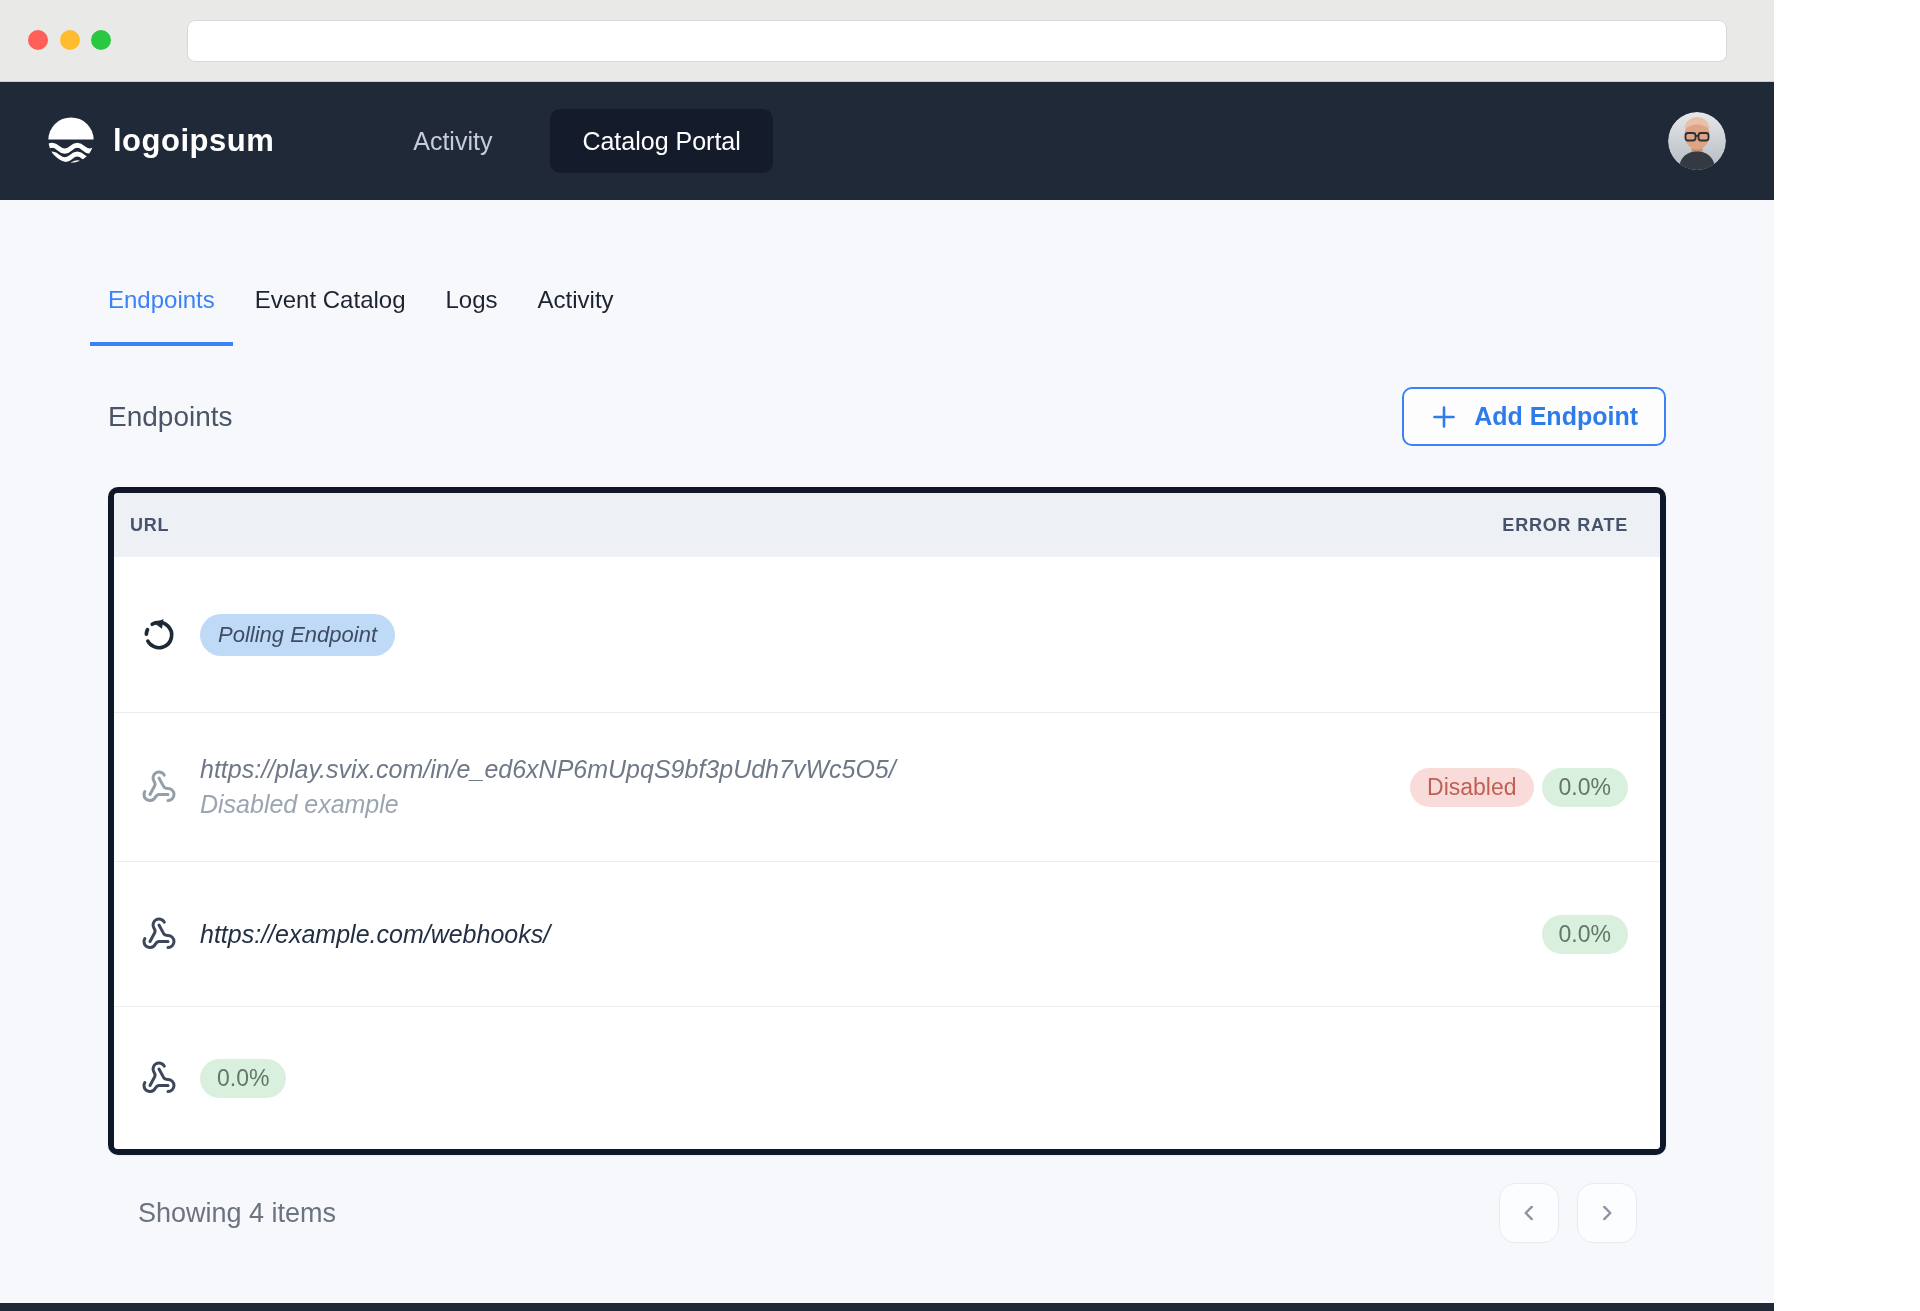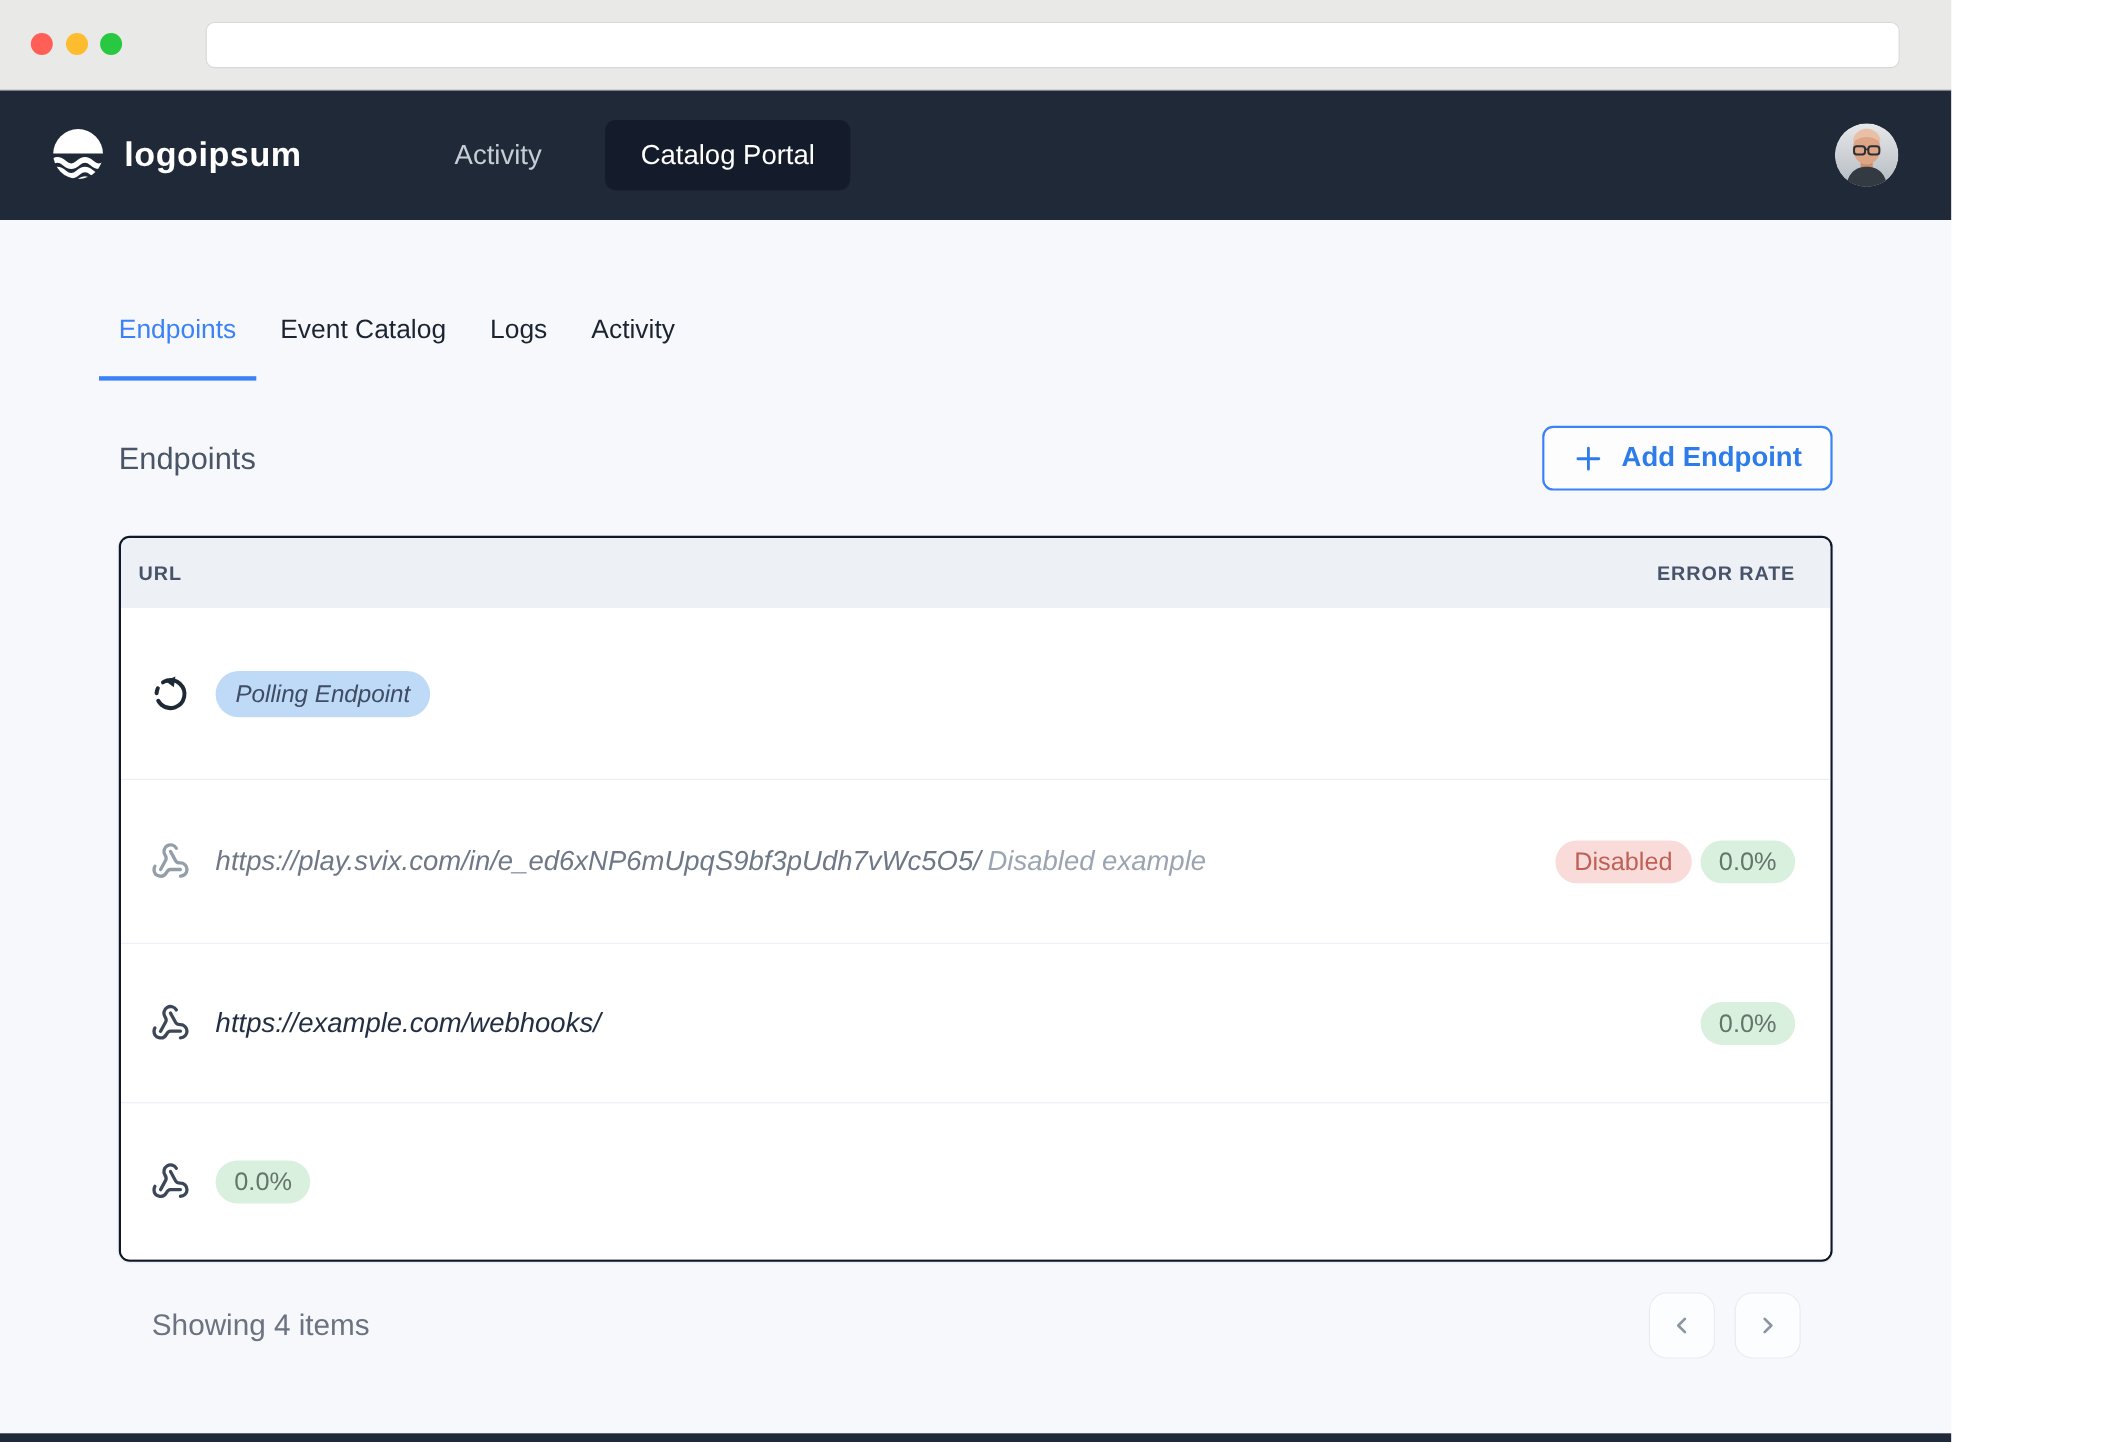--- a/index.html
+++ b/index.html
@@ -33,30 +33,30 @@
   .tab { font-size:24px; color:#1b2430; padding:0 18px 28px; border-bottom:4px solid transparent; cursor:pointer; }
   .tab.active { color:#3b82f6; border-bottom-color:#3b82f6; }
 
   .section-header { display:flex; align-items:center; justify-content:space-between; margin-top:41px; }
   .section-title { font-size:28px; font-weight:400; color:#4a5568; }
   .add-btn { display:flex; align-items:center; gap:16px; height:59px; padding:0 26px;
              border:2px solid #3b82f6; border-radius:10px; background:#fdfdfe; color:#2e7cea;
              font-size:25px; font-weight:bold; cursor:pointer; font-family:inherit; }
 
   
-  .table-card { margin-top:41px; background:#ffffff; border:2px solid #0f172a; border-radius:10px;
+  .table-card { margin-top:41px; background:#ffffff; border:6px solid #0f172a; border-radius:10px;
                 overflow:hidden; box-shadow:0 1px 2px rgba(16,24,40,.05); }
   .thead { height:64px; background:#edf0f4; display:flex; align-items:center; justify-content:space-between;
            padding:0 32px 0 16px; font-size:18px; font-weight:bold; color:#46536b; letter-spacing:.8px; }
   .trow { display:flex; align-items:center; padding:0 32px 0 26px; cursor:pointer; background:#ffffff; }
   .trow + .trow { border-top:1px solid #eaeef3; }
   .row-0 { height:155px; } .row-1 { height:149px; } .row-2 { height:145px; } .row-3 { height:143px; }
   .row-icon { width:38px; display:flex; justify-content:center; align-items:center; margin-right:22px; flex:none; }
   .row-main { display:flex; align-items:center; gap:20px; flex:1; min-width:0;font-style:italic; }
-  .row-main.stacked { flex-direction:row; align-items:flex-start; gap:6px; }
+  .row-main.stacked { flex-direction:column; align-items:flex-start; gap:6px; }
   .url-text { font-size:25px; color:#222f43; white-space:nowrap; }
   .row-1 .url-text { color:#6f7887; }
   .desc-text { font-size:25px; color:#9ba5b1; }
   .badge-polling { background:#bedaf7; color:#3f4c63; font-size:22px; padding:8px 18px;
                    border-radius:999px; white-space:nowrap; }
   .row-right { display:flex; gap:8px; align-items:flex-start; flex:none; }
   .badge-status { background:#f9dcd9; color:#bf6056; font-size:23px; padding:6px 17px; border-radius:999px; }
   .badge-rate { background:#d9f0de; color:#64756a; font-size:23px; padding:6px 17px; border-radius:999px; }
   .wh-gray { color:#949ea9; } .wh-dark { color:#3c4759; }
 

